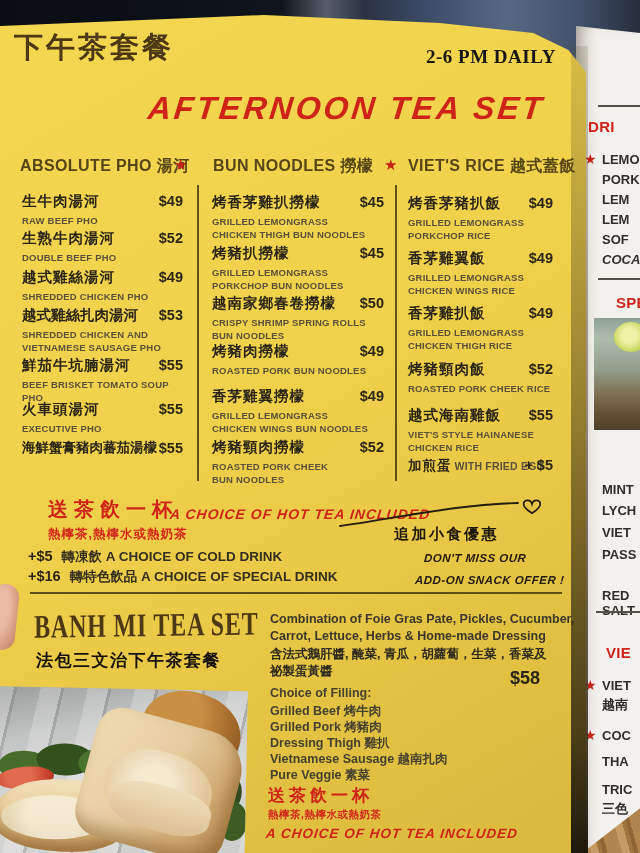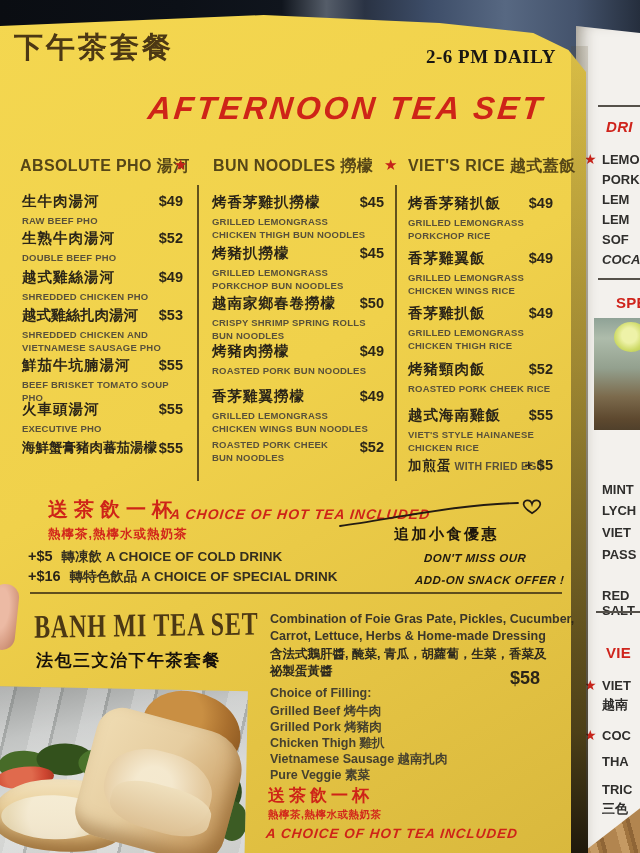--- a/index.html
+++ b/index.html
@@ -103,21 +103,21 @@
   .patch{position:absolute;left:0;top:836px;width:46px;height:17px;background:#35332e;}
 </style>
 </head>
 <body>
 
 <div class="bg-top"></div>
 <div class="wood"></div>
 
 <div class="white-page">
   <div class="wp-div" style="left:22px;top:79px;width:60px;"></div>
-  <div class="wp-h" style="left:30px;top:92px;font-style:italic;">DRI</div>
+  <div class="wp-h" style="left:12px;top:92px;">DRI</div>
   <span class="wp-star" style="left:8px;top:126px;">★</span>
   <div class="wp-item" style="left:26px;top:126px;">LEMO</div>
   <div class="wp-item" style="left:26px;top:146px;">PORK</div>
   <div class="wp-item" style="left:26px;top:166px;">LEM</div>
   <div class="wp-item" style="left:26px;top:186px;">LEM</div>
   <div class="wp-item" style="left:26px;top:206px;">SOF</div>
   <div class="wp-item it" style="left:26px;top:226px;">COCA</div>
   <div class="wp-div" style="left:22px;top:252px;width:60px;"></div>
   <div class="wp-h" style="left:40px;top:268px;">SPE</div>
   <div class="wp-photo">
@@ -215,20 +215,21 @@
     <div class="en">ROASTED PORK BUN NOODLES</div>
     <div class="price">$49</div>
   </div>
   <div class="mi" style="left:212px;top:387px;width:172px;">
     <div class="zh">香茅雞翼撈檬</div>
     <div class="en">GRILLED LEMONGRASS
 CHICKEN WINGS BUN NOODLES</div>
     <div class="price">$49</div>
   </div>
   <div class="mi" style="left:212px;top:438px;width:172px;">
+    <div class="zh">烤豬頸肉撈檬</div>
     <div class="en">ROASTED PORK CHEEK
 BUN NOODLES</div>
     <div class="price">$52</div>
   </div>
 
   <div class="mi" style="left:408px;top:194px;width:145px;">
     <div class="zh">烤香茅豬扒飯</div>
     <div class="en">GRILLED LEMONGRASS
 PORKCHOP RICE</div>
     <div class="price">$49</div>
@@ -284,21 +285,21 @@
   <div class="bm-title">BANH MI TEA SET</div>
   <div class="bm-zh">法包三文治下午茶套餐</div>
   <div class="bm-desc" style="top:612px;">Combination of Foie Gras Pate, Pickles, Cucumber,</div>
   <div class="bm-desc zhl" style="top:646px;">含法式鵝肝醬, 醃菜, 青瓜，胡蘿蔔，生菜，香菜及</div>
   <div class="bm-desc" style="top:629px;">Carrot, Lettuce, Herbs &amp; Home-made Dressing</div>
   <div class="bm-desc zhl" style="top:663px;">祕製蛋黃醬</div>
   <div class="bm-price">$58</div>
   <div class="bm-fill" style="top:686px;">Choice of Filling:</div>
   <div class="bm-fill" style="top:703px;">Grilled Beef 烤牛肉</div>
   <div class="bm-fill" style="top:719px;">Grilled Pork 烤豬肉</div>
-  <div class="bm-fill" style="top:735px;">Chicken Thigh 雞扒</div>
+  <div class="bm-fill" style="top:735px;">Dressing Thigh 雞扒</div>
   <div class="bm-fill" style="top:751px;">Vietnamese Sausage 越南扎肉</div>
   <div class="bm-fill" style="top:767px;">Pure Veggie 素菜</div>
   <div class="bm-tea-zh">送茶飲一杯</div>
   <div class="bm-tea-opt">熱檸茶,熱檸水或熱奶茶</div>
   <div class="bm-tea-en">A CHOICE OF HOT TEA INCLUDED</div>
 </div>
 
 <div class="patch"></div>
 
 <div class="photo">

